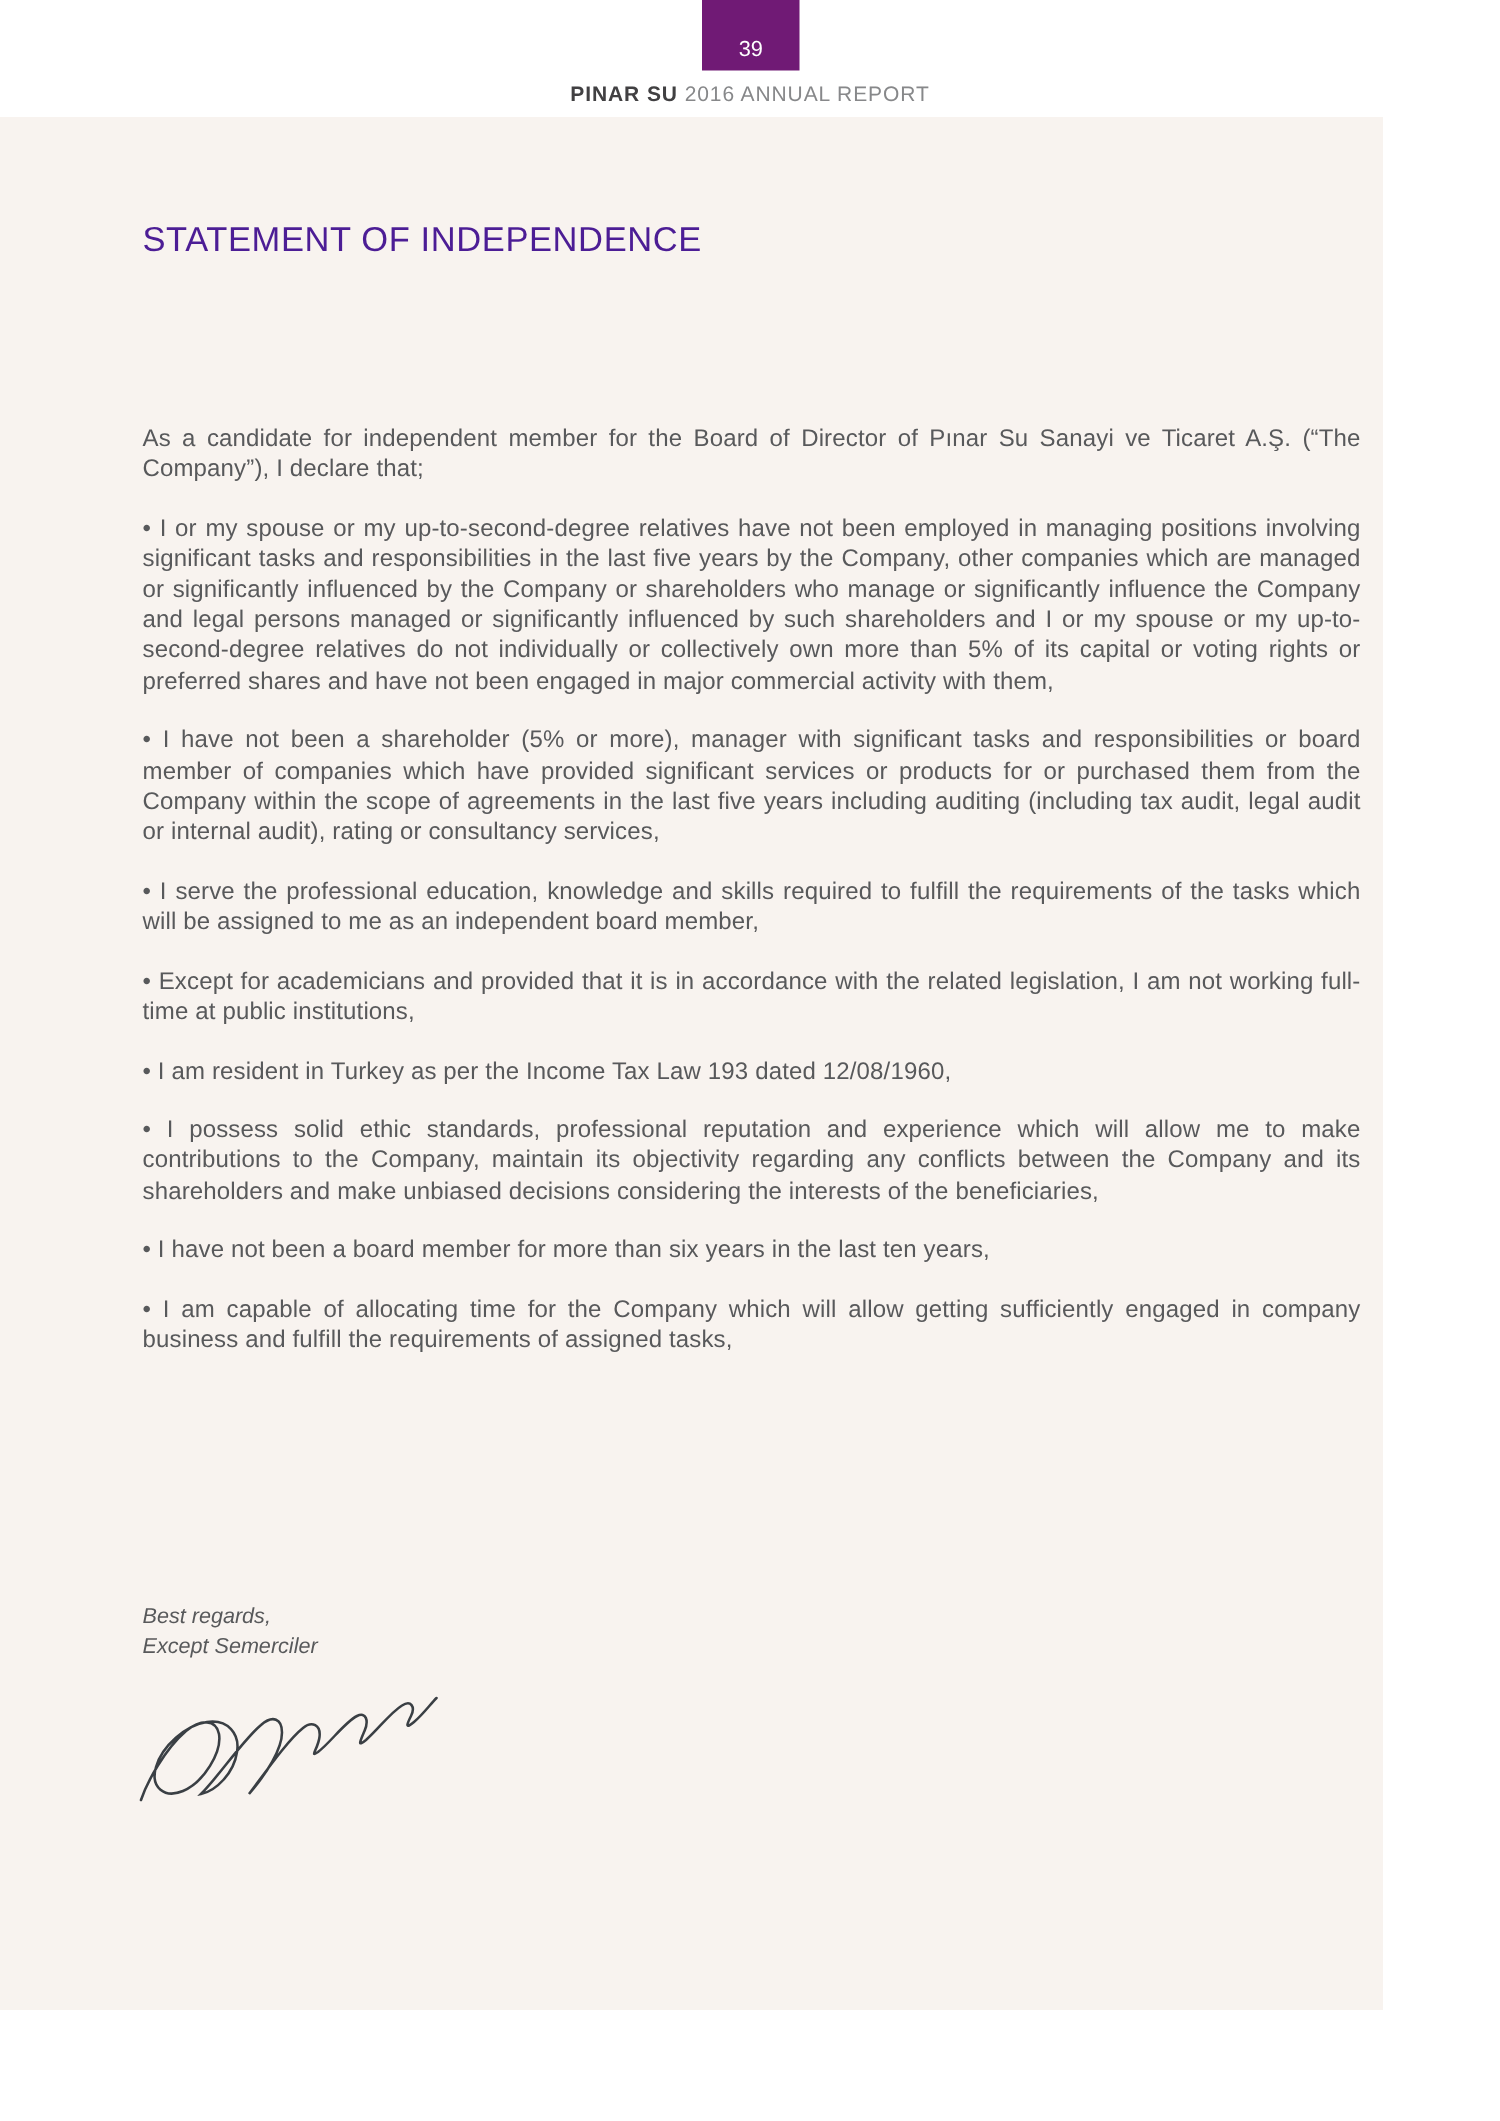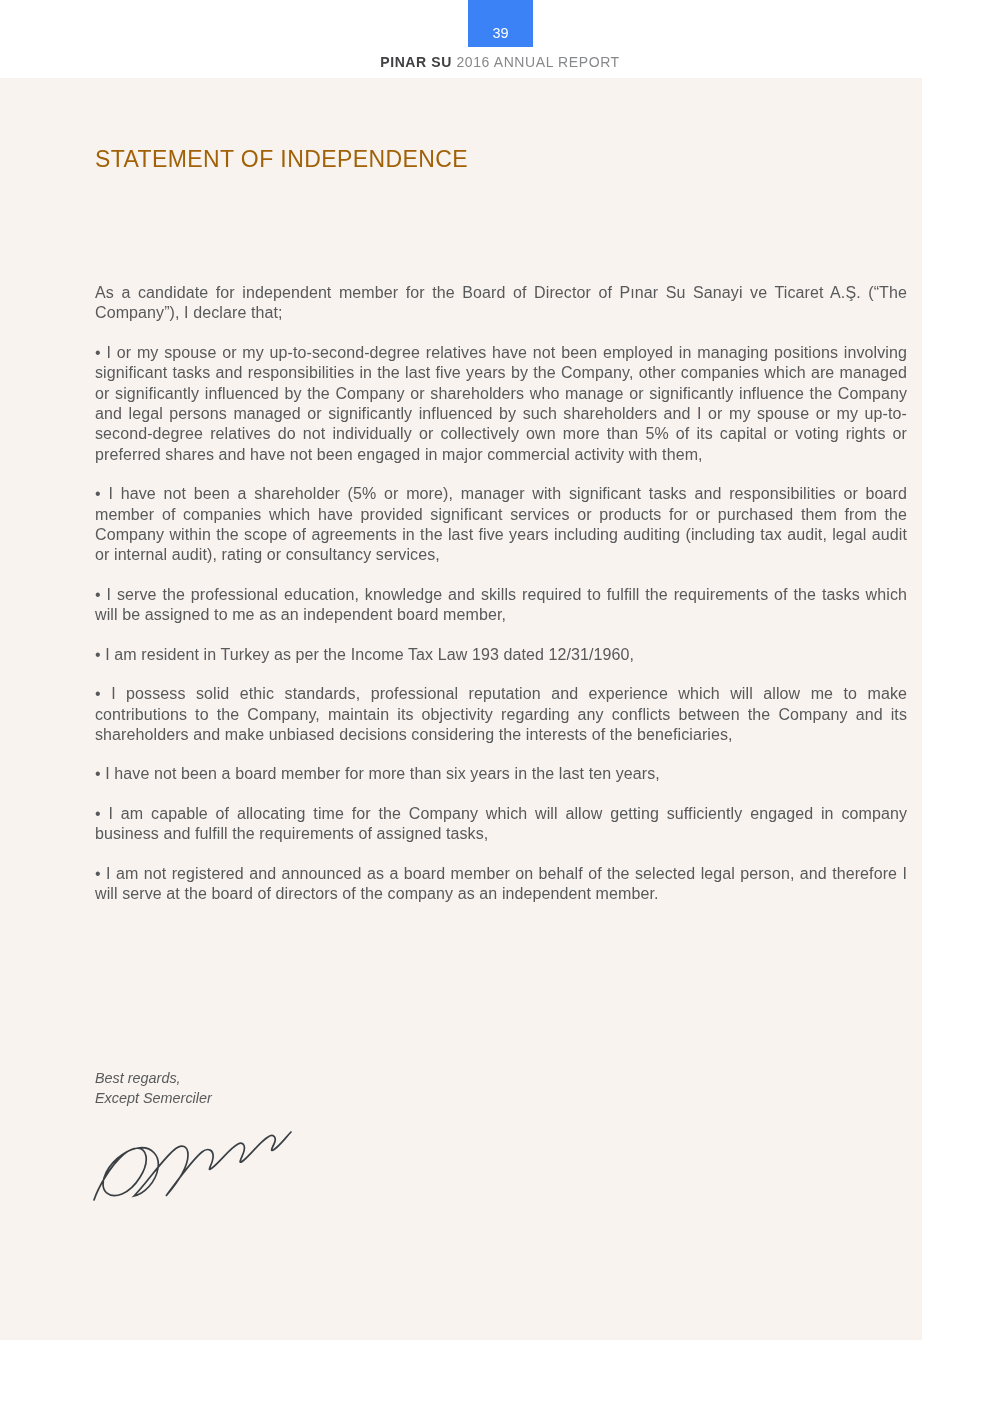--- a/index.html
+++ b/index.html
@@ -20,21 +20,21 @@
     width: 1000px;
     height: 78px;
     background: #ffffff;
   }
   .page-badge {
     position: absolute;
     left: 468px;
     top: 0;
     width: 65px;
     height: 47px;
-    background: #3b82f6;
+    background: #701a75;
     display: flex;
     align-items: flex-end;
     justify-content: center;
     padding-bottom: 7px;
     box-sizing: border-box;
   }
   .page-badge span {
     color: #ffffff;
     font-size: 14.5px;
     line-height: 1;
@@ -60,21 +60,21 @@
     width: 922px;
     height: 1262px;
     background: #f8f3ef;
   }
   .statement-title {
     position: absolute;
     left: 95px;
     top: 146px;
     font-size: 23px;
     letter-spacing: 0.4px;
-    color: #a16207;
+    color: #4c1d95;
     font-weight: normal;
     margin: 0;
   }
   .letter-body {
     position: absolute;
     left: 95px;
     top: 283px;
     width: 812px;
     font-size: 16px;
     line-height: 20.4px;
@@ -115,25 +115,25 @@
 
 <div class="content-sheet"></div>
 
 <h1 class="statement-title">STATEMENT OF INDEPENDENCE</h1>
 
 <div class="letter-body">
   <p>As a candidate for independent member for the Board of Director of Pınar Su Sanayi ve Ticaret A.Ş. (“The Company”), I declare that;</p>
   <p>• I or my spouse or my up-to-second-degree relatives have not been employed in managing positions involving significant tasks and responsibilities in the last five years by the Company, other companies which are managed or significantly influenced by the Company or shareholders who manage or significantly influence the Company and legal persons managed or significantly influenced by such shareholders and I or my spouse or my up-to-second-degree relatives do not individually or collectively own more than 5% of its capital or voting rights or preferred shares and have not been engaged in major commercial activity with them,</p>
   <p>• I have not been a shareholder (5% or more), manager with significant tasks and responsibilities or board member of companies which have provided significant services or products for or purchased them from the Company within the scope of agreements in the last five years including auditing (including tax audit, legal audit or internal audit), rating or consultancy services,</p>
   <p>• I serve the professional education, knowledge and skills required to fulfill the requirements of the tasks which will be assigned to me as an independent board member,</p>
-  <p>• I am resident in Turkey as per the Income Tax Law 193 dated 12/31/1960,</p>
+  <p>• Except for academicians and provided that it is in accordance with the related legislation, I am not working full-time at public institutions,</p>
+  <p>• I am resident in Turkey as per the Income Tax Law 193 dated 12/08/1960,</p>
   <p>• I possess solid ethic standards, professional reputation and experience which will allow me to make contributions to the Company, maintain its objectivity regarding any conflicts between the Company and its shareholders and make unbiased decisions considering the interests of the beneficiaries,</p>
   <p>• I have not been a board member for more than six years in the last ten years,</p>
   <p>• I am capable of allocating time for the Company which will allow getting sufficiently engaged in company business and fulfill the requirements of assigned tasks,</p>
-  <p>• I am not registered and announced as a board member on behalf of the selected legal person, and therefore I will serve at the board of directors of the company as an independent member.</p>
 </div>
 
 <div class="closing-block">
   <div>Best regards,</div>
   <div>Except Semerciler</div>
 </div>
 
 <div class="signature">
   <svg width="205" height="95" viewBox="0 0 205 95" fill="none" xmlns="http://www.w3.org/2000/svg">
     <path d="M6 92

